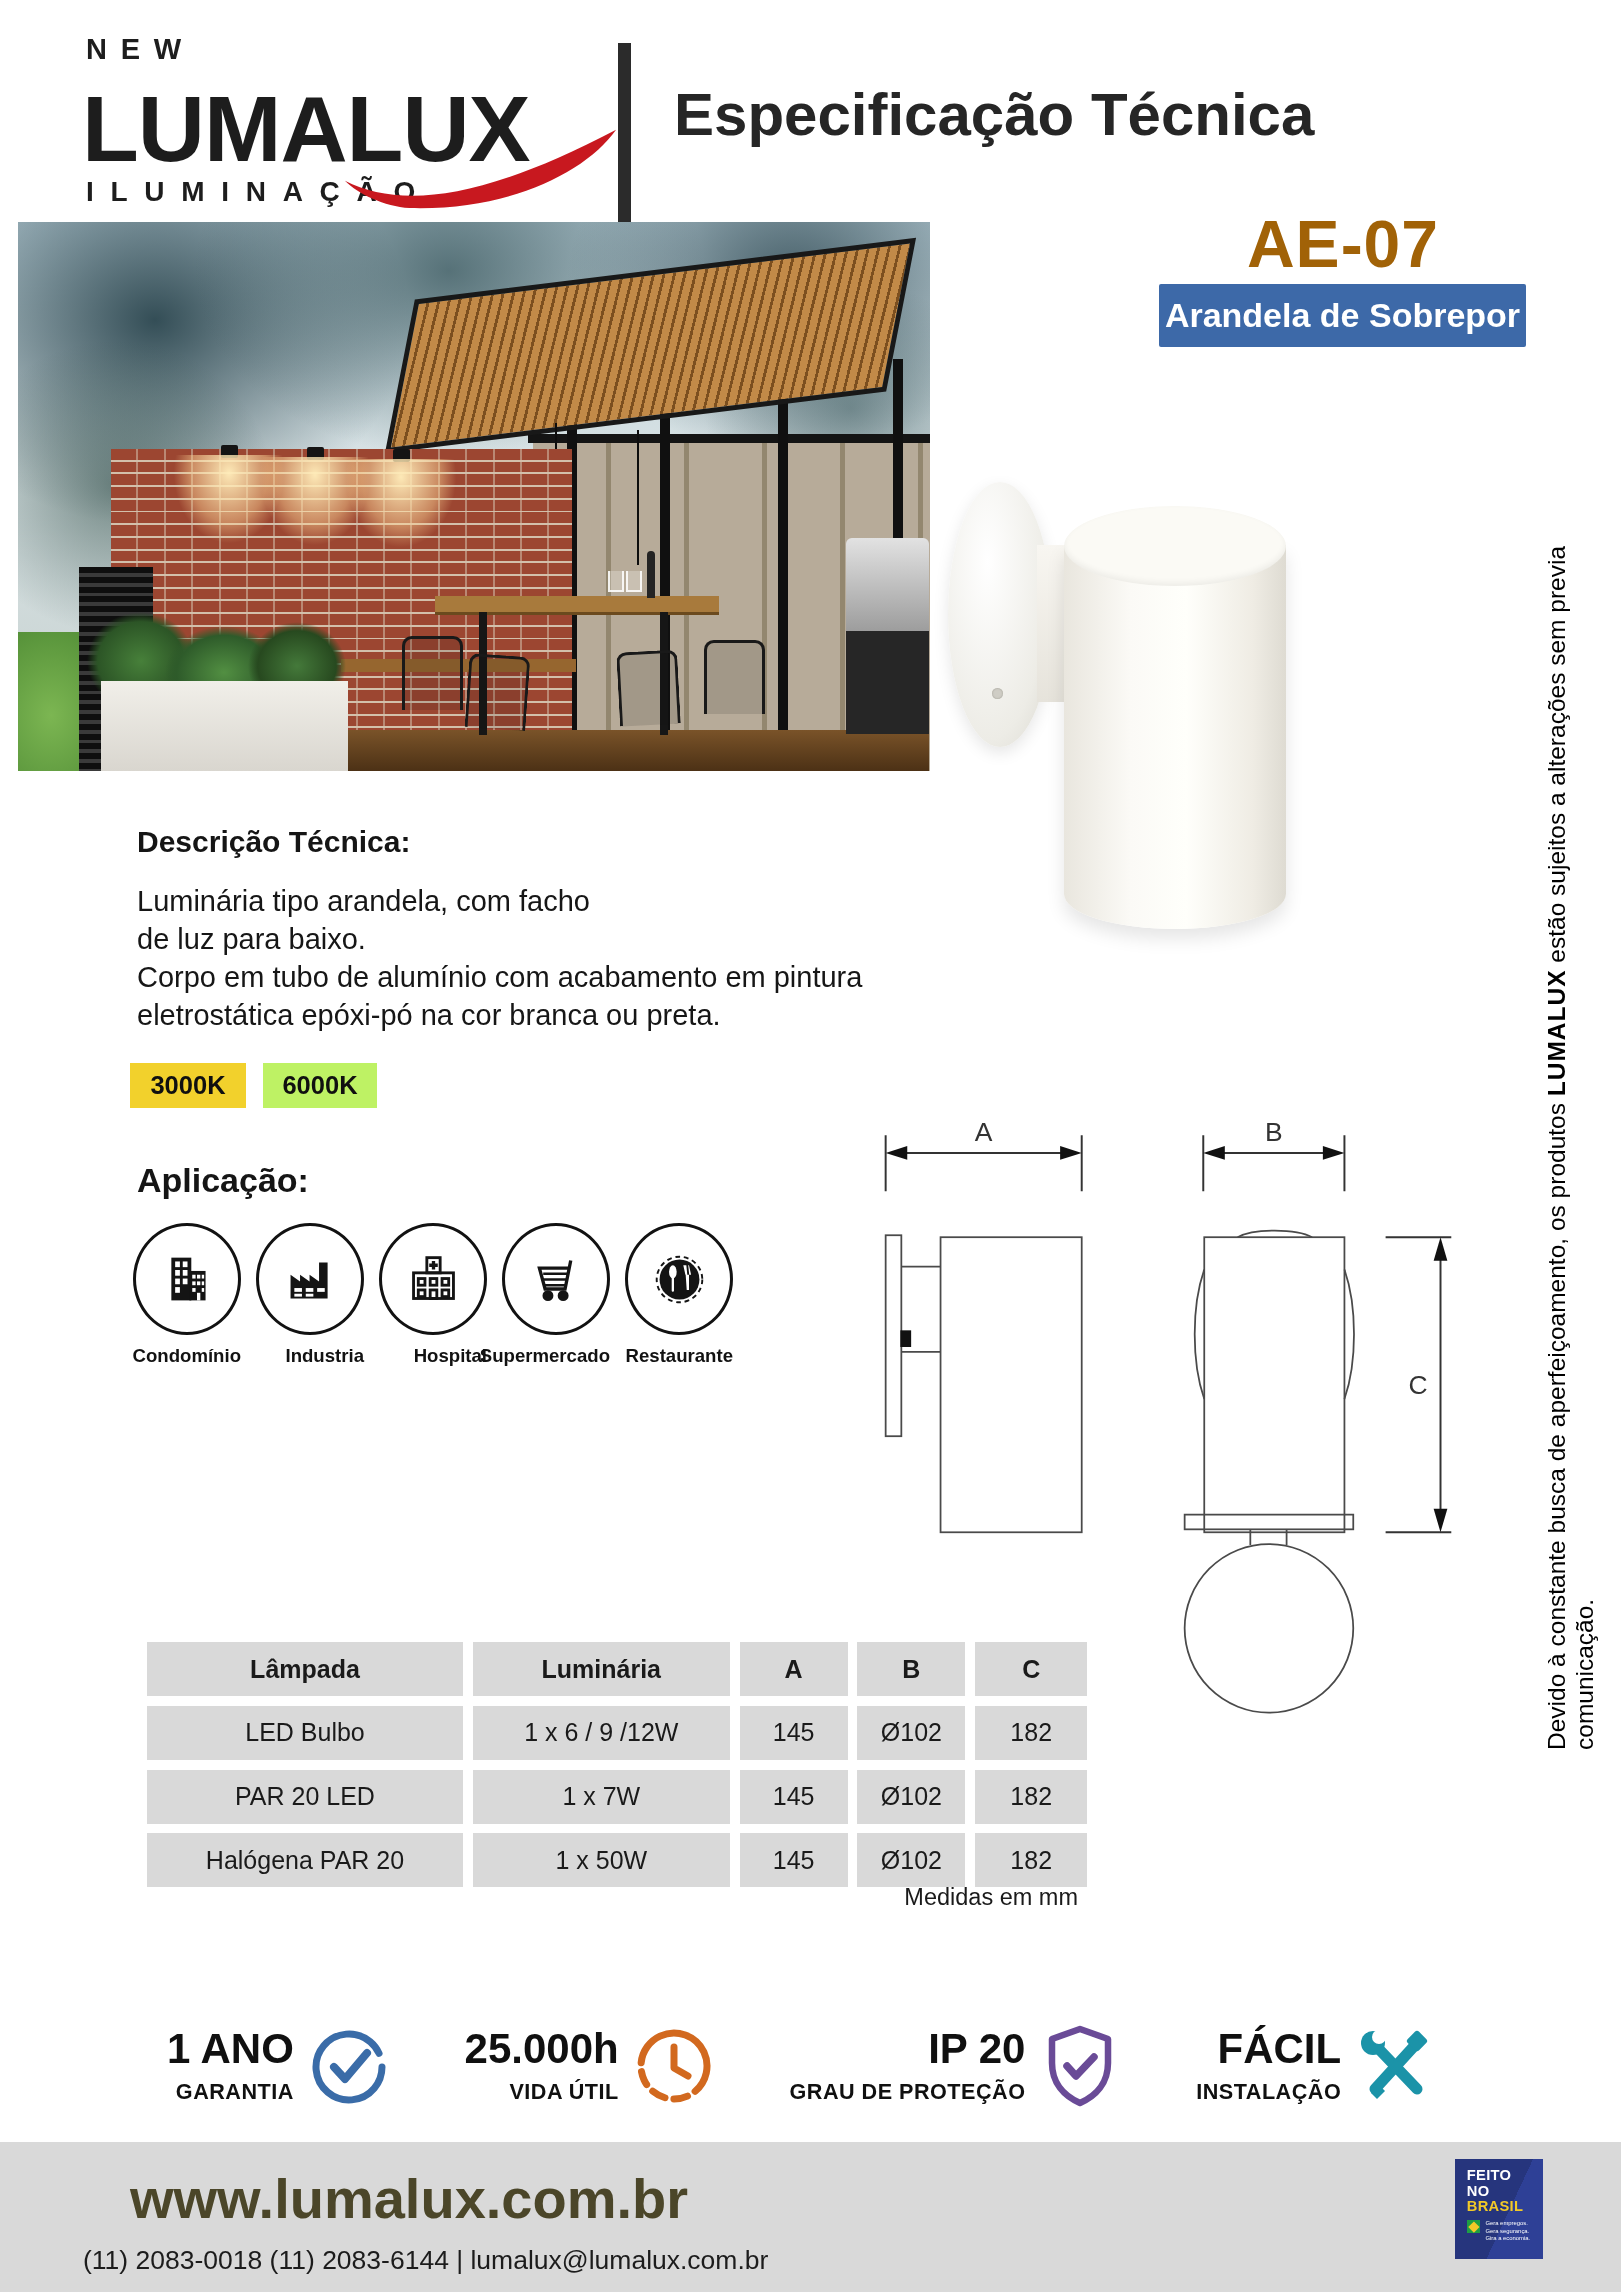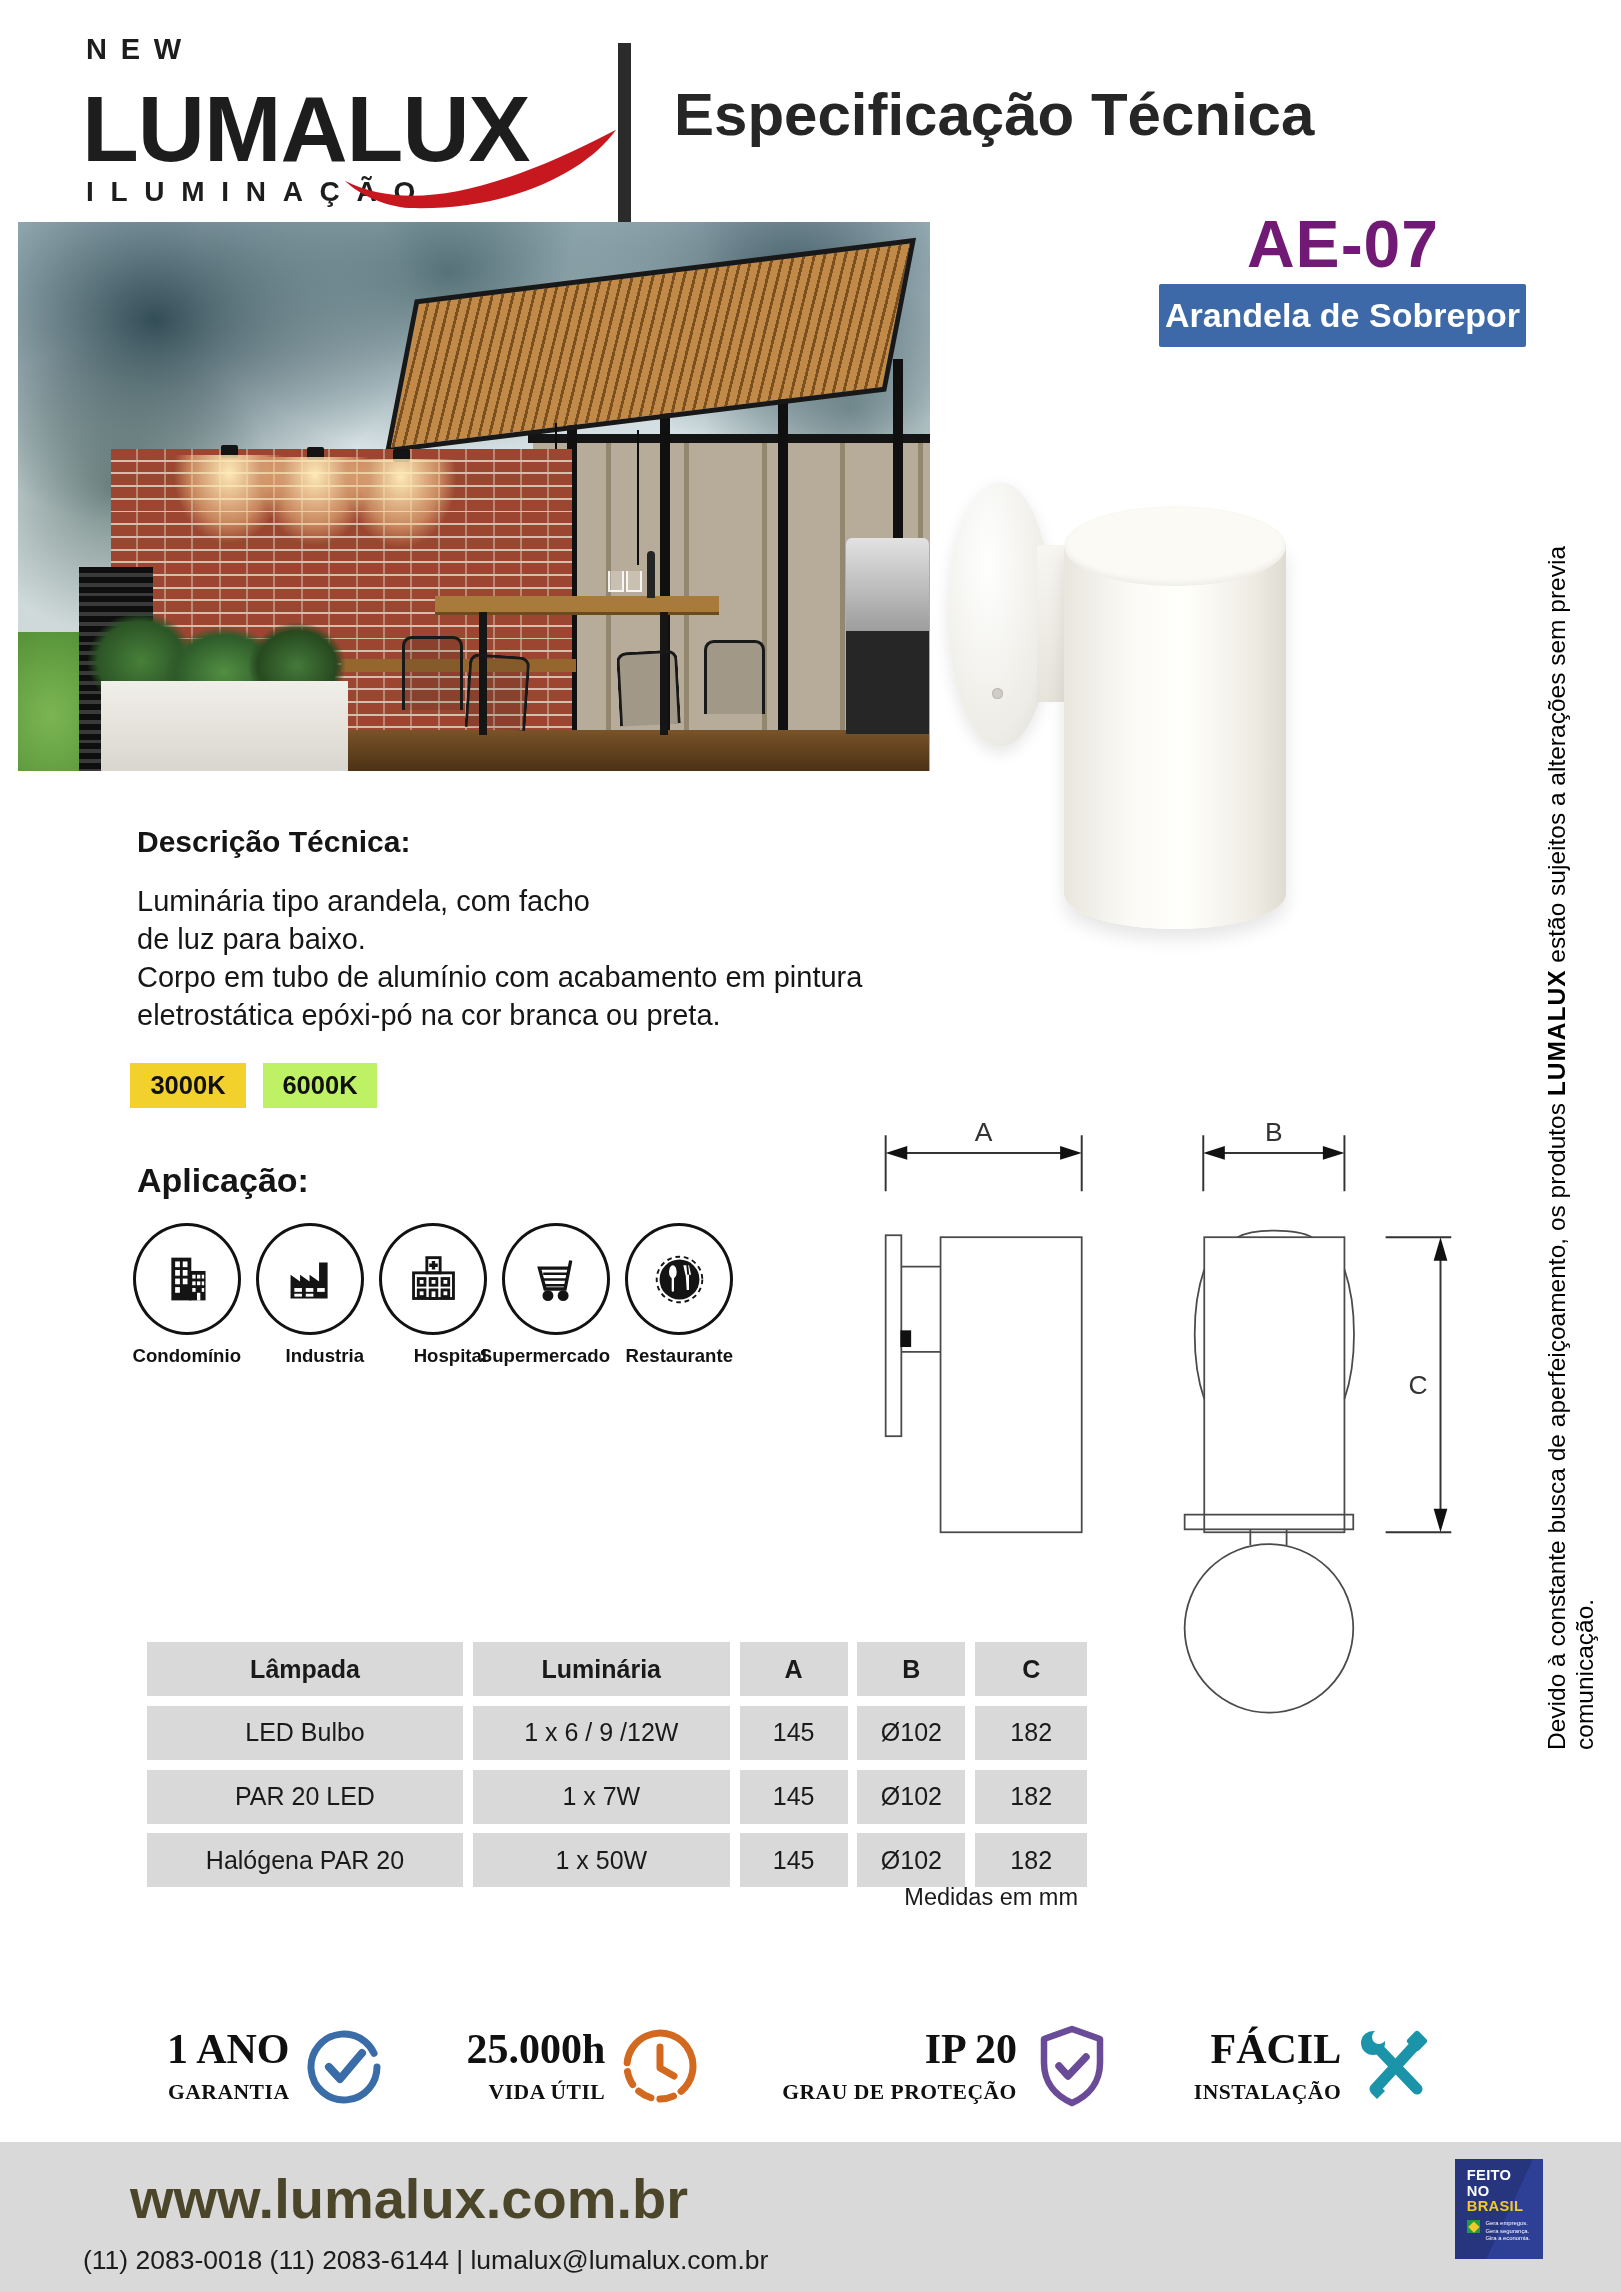--- a/index.html
+++ b/index.html
@@ -10,21 +10,21 @@
   
   .brand-top{left:86px;top:33px;font-size:29px;font-weight:900;letter-spacing:13.7px;color:#1d1d1d;}
   .brand-main{left:82px;top:76px;font-size:93px;font-weight:900;letter-spacing:-1px;color:#1d1d1d;}
   .brand-sub{left:86px;top:176px;font-size:28px;font-weight:700;letter-spacing:16.7px;color:#1d1d1d;}
   .swoosh{left:341px;top:116px;width:279px;height:96px;}
   .header-bar{left:618px;top:43px;width:12.7px;height:214px;background:#2b2b2b;}
   .page-title{left:674px;top:80px;font-size:60px;font-weight:700;color:#262626;}
 
   
   .product-code{left:1157px;top:206px;width:372px;text-align:center;font-size:66px;font-weight:900;
-                letter-spacing:1px;color:#701a75;}
+                letter-spacing:1px;color:#a16207;}
   .type-badge{left:1159px;top:284px;width:367px;height:63px;background:#3d69a8;border-radius:2px;
               display:flex;align-items:center;justify-content:center;color:#fff;font-size:34px;font-weight:700;}
 
   
   .photo{left:17.6px;top:222px;width:912px;height:549px;overflow:hidden;
          background:linear-gradient(180deg,#b6cbd4 0%,#d9e3e5 45%,#c4cfcd 100%);}
   .blob{position:absolute;border-radius:50%;}
   .wall{position:absolute;left:93px;top:227px;width:461px;height:321px;background:#9c4631;
         background-image:
           repeating-linear-gradient(180deg,rgba(0,0,0,0) 0 10.8px,#d3bfab 10.8px 12.7px),
@@ -88,21 +88,21 @@
   .drawing{left:863px;top:1098px;}
 
   
   .spec-table{left:147px;top:1642px;width:931px;display:grid;
               grid-template-columns:316px 257px 108px 108px 112px;grid-auto-rows:54px;gap:9.8px;}
   .cell{background:#d9d9d9;display:flex;align-items:center;justify-content:center;font-size:25px;color:#1a1a1a;}
   .cell.h{font-weight:800;}
   .measures-note{left:147px;top:1884px;width:931px;text-align:right;font-size:23.5px;color:#1a1a1a;}
 
   
-  .features{left:167px;top:2021px;width:1274px;display:flex;justify-content:space-between;align-items:center;font-family:Liberation Serif, serif;}
+  .features{left:167px;top:2021px;width:1274px;display:flex;justify-content:space-between;align-items:center;}
   .feature{display:flex;align-items:center;gap:9.8px;}
   .ftext{display:flex;flex-direction:column;align-items:flex-end;}
   .fvalue{font-size:42px;font-weight:900;color:#101010;line-height:43px;}
   .flabel{font-size:21.6px;font-weight:800;color:#101010;letter-spacing:0.5px;margin-top:9px;}
 
   
   .footer{left:0;top:2142px;width:1621px;height:151px;background:#d9d9d9;}
   .website{left:130px;top:2166px;font-size:56px;font-weight:800;color:#4b4629;}
   .contacts{left:83px;top:2245px;font-size:26.5px;color:#1c1c1c;}
   .made-badge{left:1455px;top:2159px;width:88px;height:100px;background:linear-gradient(115deg,#26357d 58%,#2e4096 58%);

